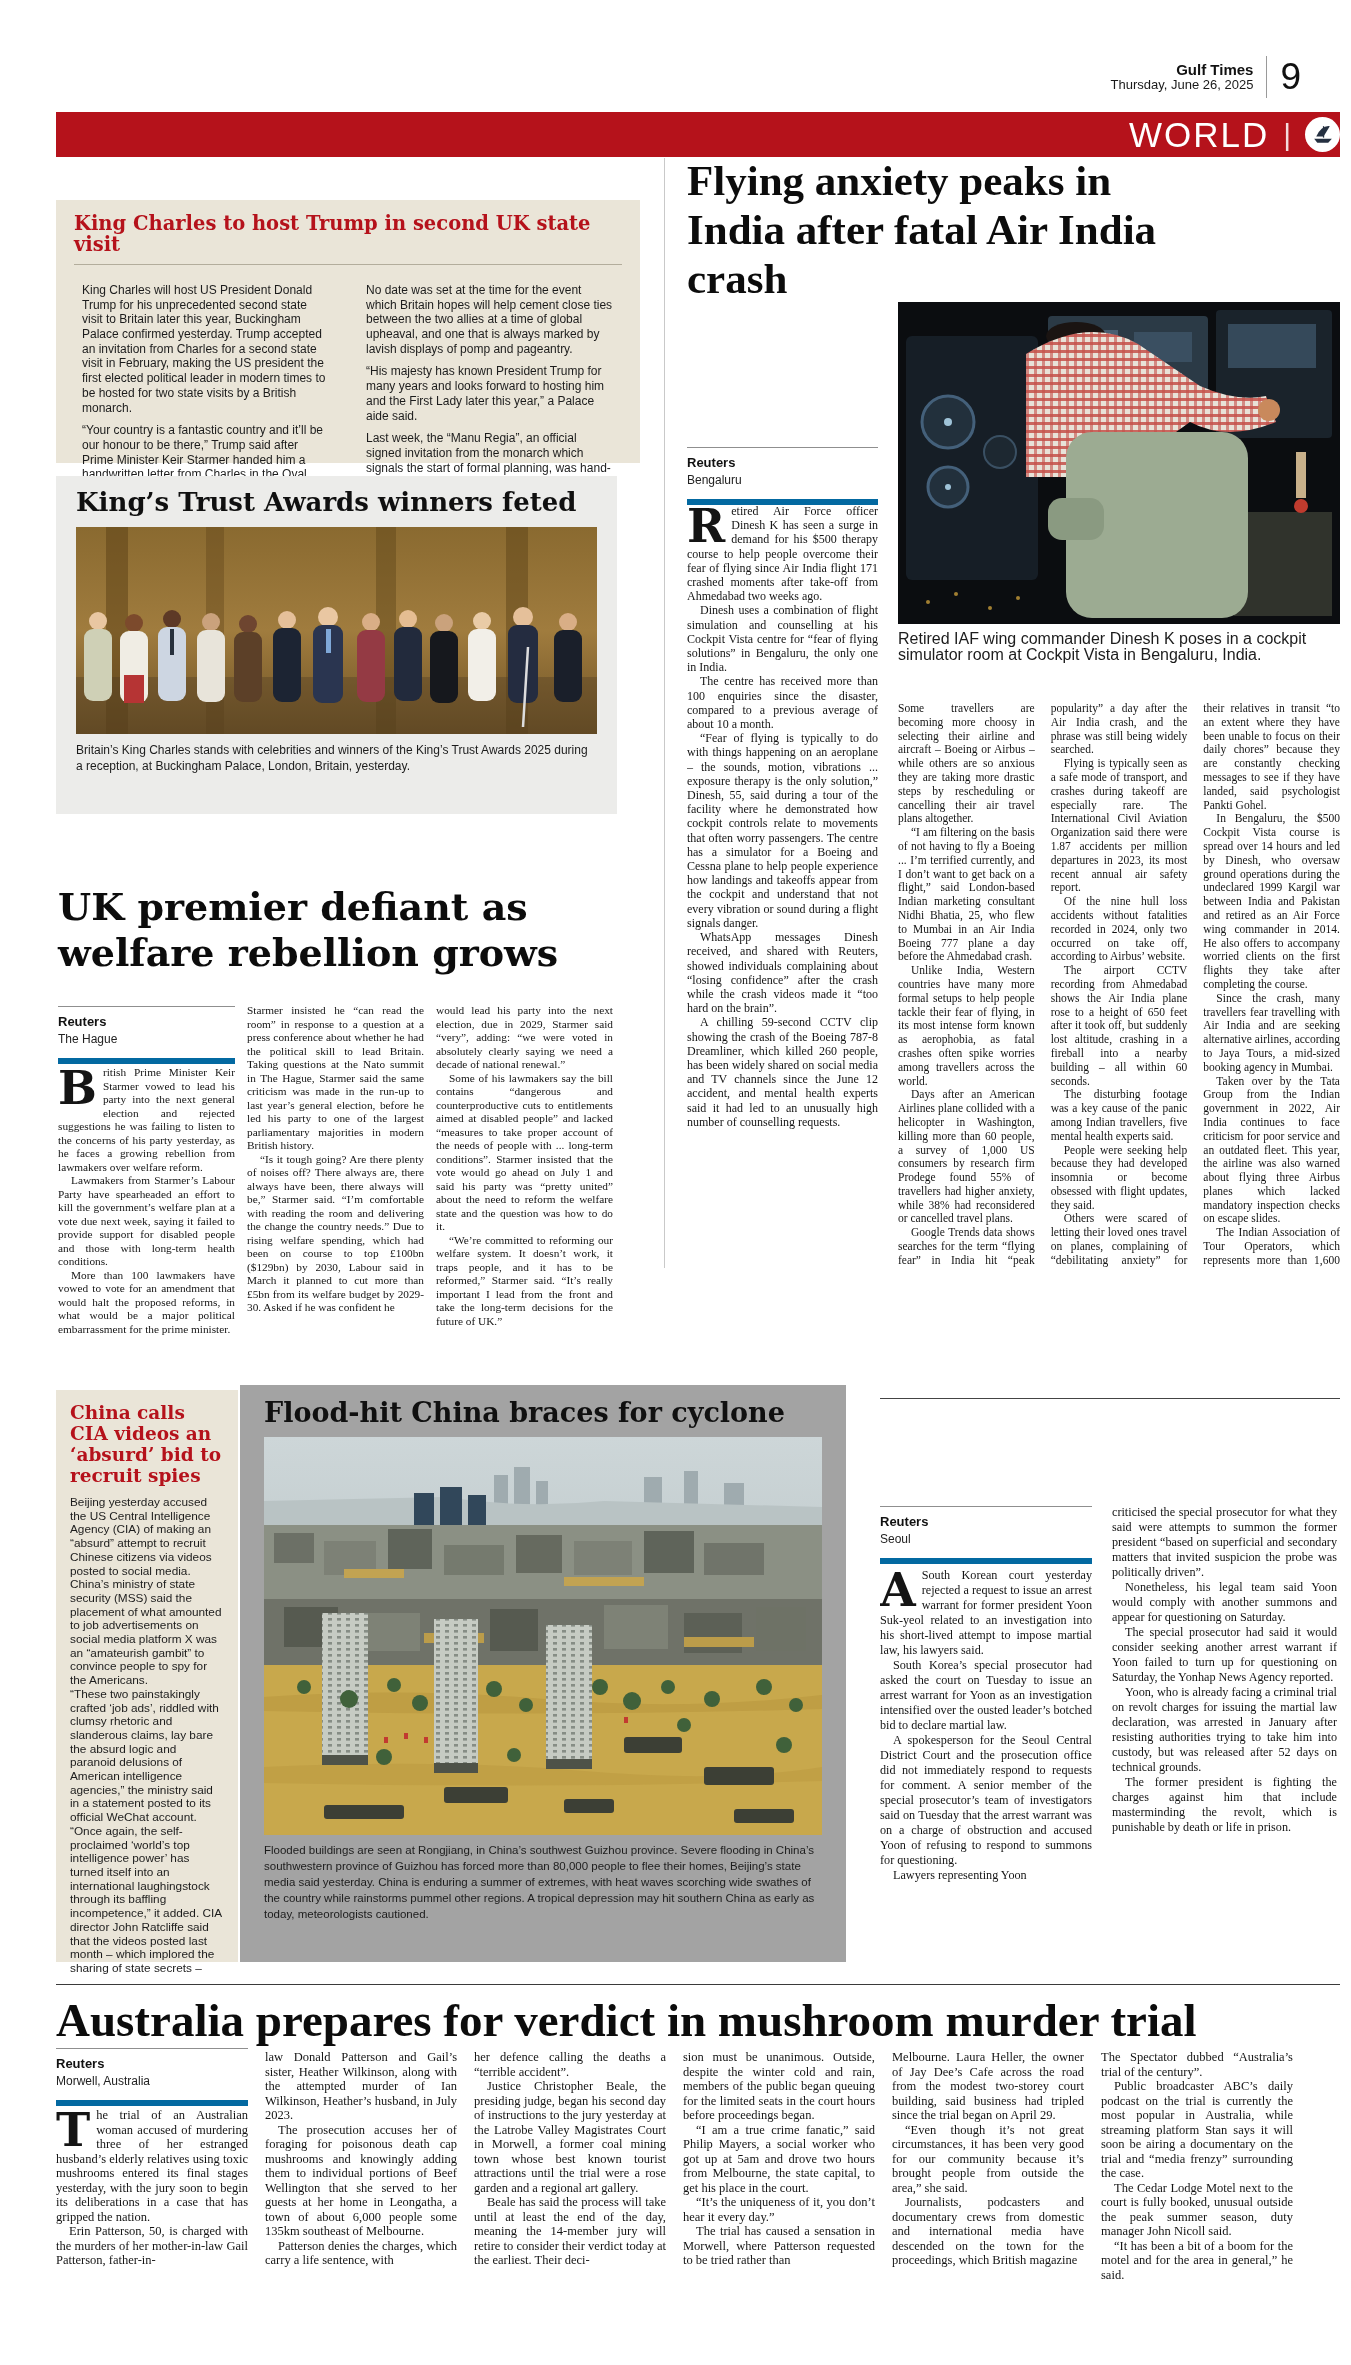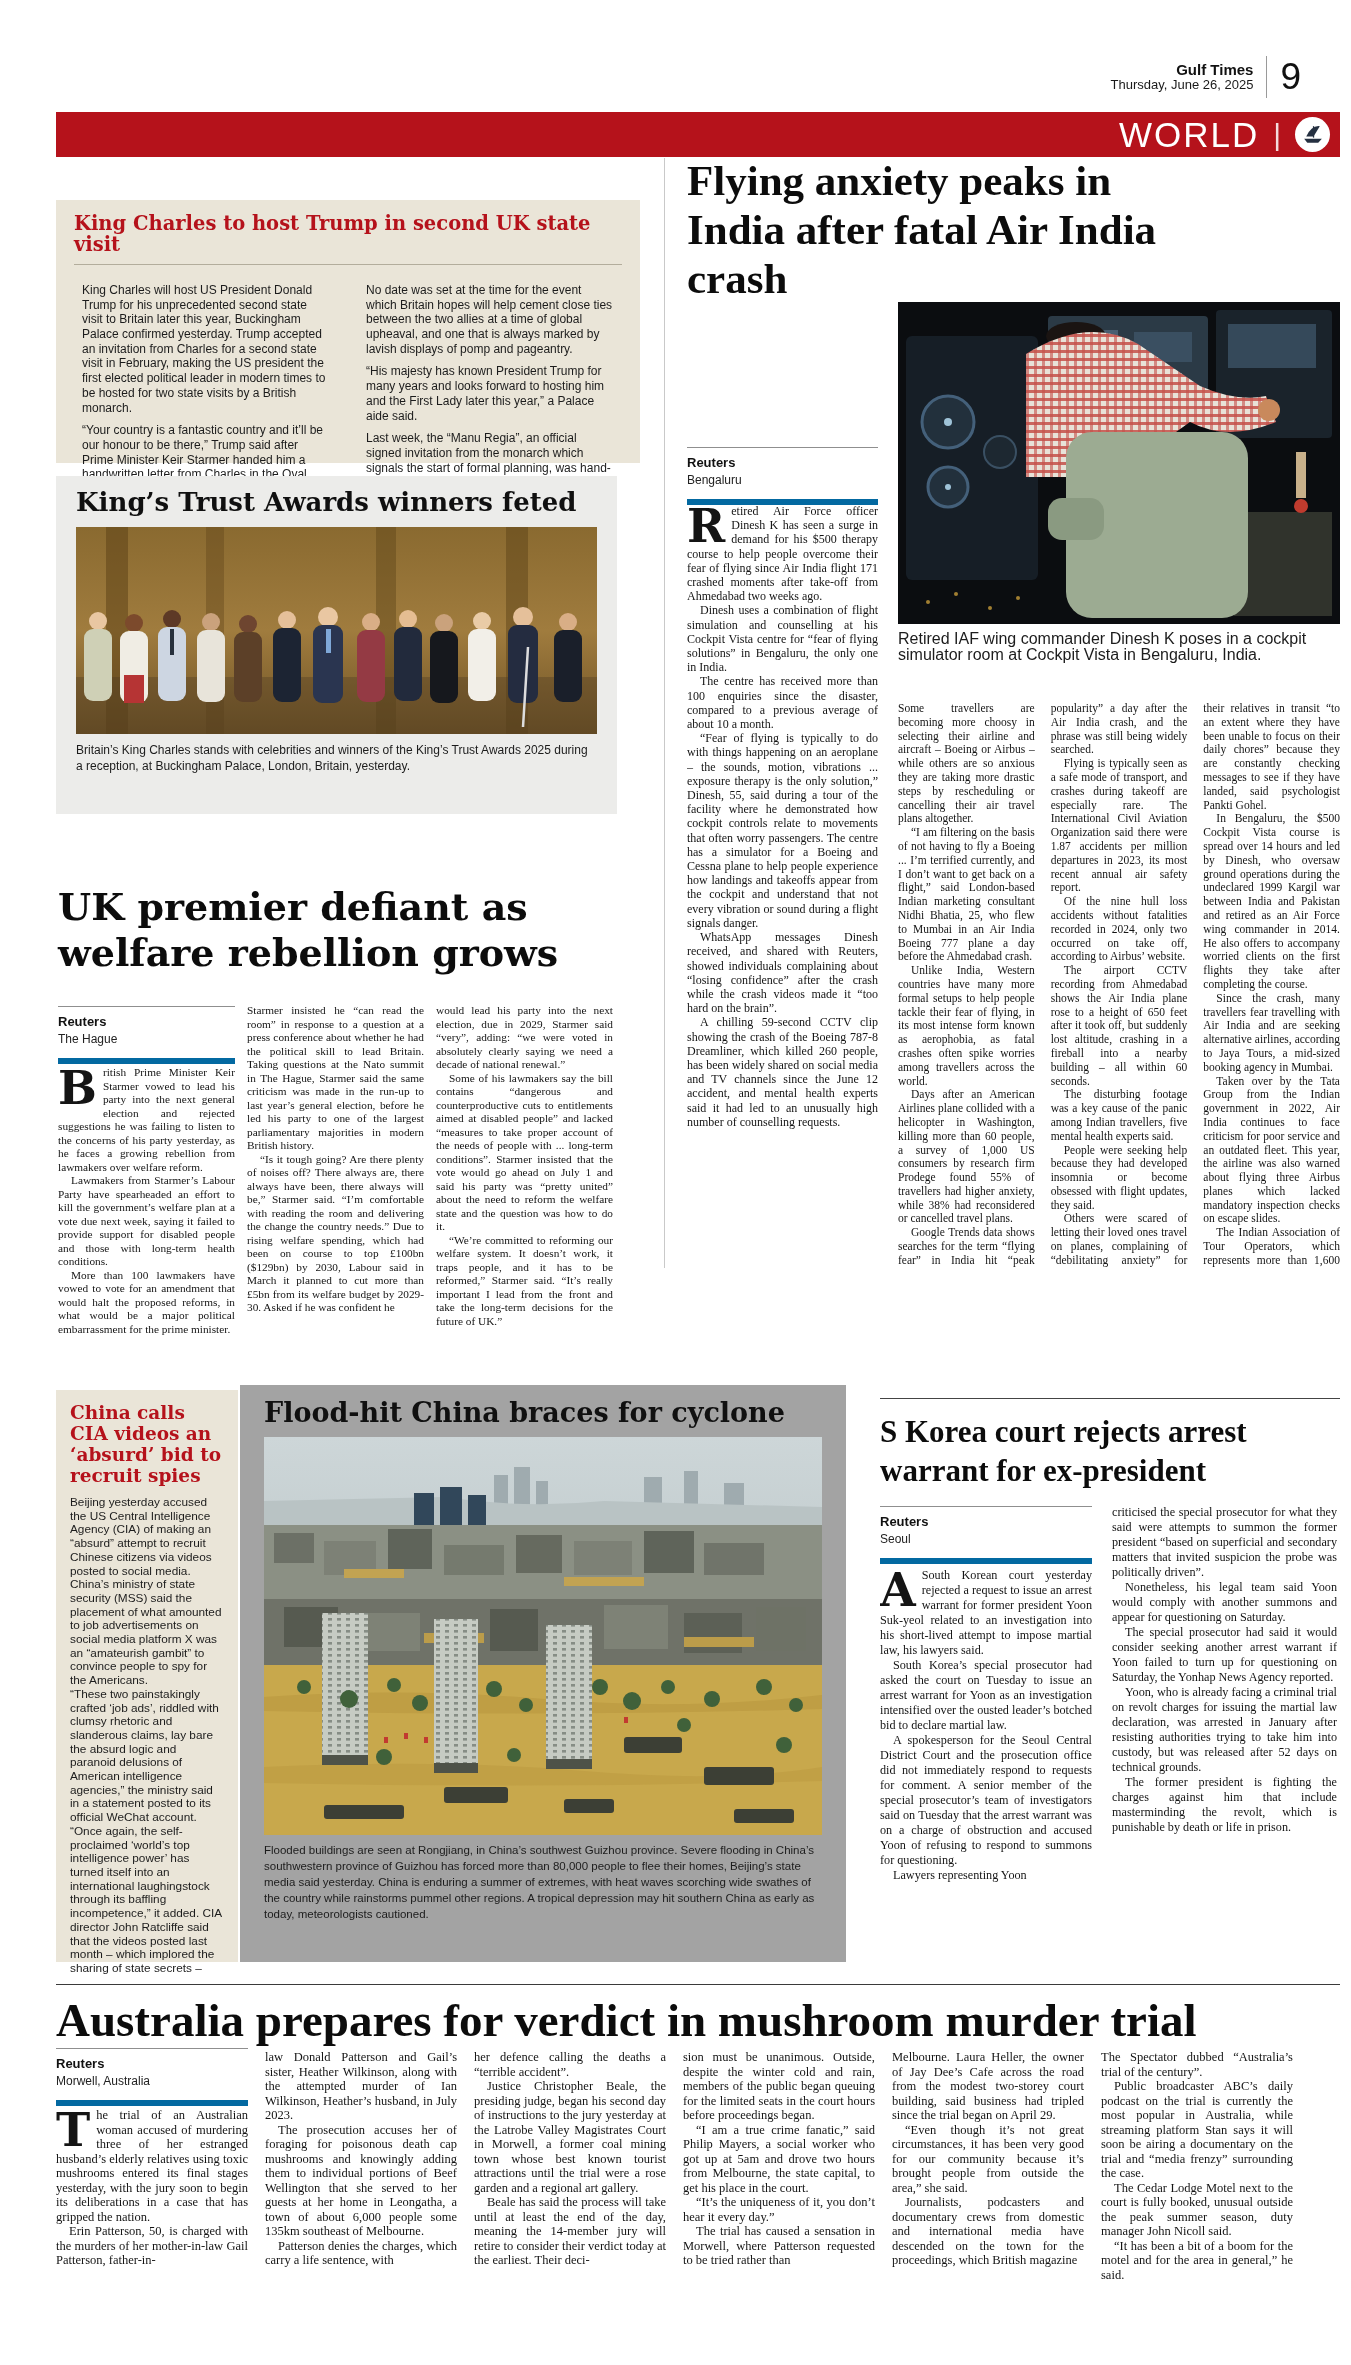--- a/index.html
+++ b/index.html
@@ -9,21 +9,21 @@
 
   
   .masthead{position:absolute;top:56px;right:50px;display:flex;align-items:center;gap:13px}
   .mast-text{text-align:right;line-height:1.15}
   .mast-paper{font-weight:bold;font-size:15px;color:#111}
   .mast-date{font-size:13px;color:#1a1a1a}
   .mast-div{width:1px;height:42px;background:#9a9a9a}
   .mast-page{font-size:37px;color:#111}
 
   
-  .banner{position:absolute;left:56px;top:112px;width:1284px;height:45px;background:#b5121b;display:flex;align-items:center;justify-content:flex-end;gap:14px;padding-right:10px}
+  .banner{position:absolute;left:56px;top:112px;width:1284px;height:45px;background:#b5121b;display:flex;align-items:center;justify-content:flex-end;gap:14px;}
   .banner-title{color:#fff;font-size:35px;font-weight:400;letter-spacing:2px;line-height:1}
   .banner-sep{color:#fff;font-size:30px;font-weight:100;opacity:.85}
   .banner-badge{width:35px;height:35px;border-radius:50%;background:#fff;display:flex;align-items:center;justify-content:center;flex:0 0 auto}
 
   
   .serifbody{font-family:"Liberation Serif",serif;color:#141414;text-align:justify}
   .serifbody p{margin:0}
   .serifbody p + p{text-indent:13px}
   .dropcap > p:first-child::first-letter{float:left;font-family:"DejaVu Serif",serif;font-weight:bold;font-size:46px;line-height:38px;padding:3px 6px 0 0}
   .clip{overflow:hidden}
@@ -404,21 +404,20 @@
         <rect x="120" y="300" width="4" height="6"></rect>
           <rect x="140" y="296" width="4" height="6"></rect>
           <rect x="160" y="300" width="4" height="6"></rect>
           <rect x="360" y="280" width="4" height="6"></rect>
       </g>
     </svg>
     <div class="fl-caption">Flooded buildings are seen at Rongjiang, in China’s southwest Guizhou province. Severe flooding in China’s southwestern province of Guizhou has forced more than 80,000 people to flee their homes, Beijing’s state media said yesterday. China is enduring a summer of extremes, with heat waves scorching wide swathes of the country while rainstorms pummel other regions. A tropical depression may hit southern China as early as today, meteorologists cautioned.</div>
   </div>
 
   <div class="sk-rule"></div>
-  <h1 class="sk-head">S Korea court rejects arrest warrant for ex-president</h1>
   <div class="sk-byline byline">
     <div class="agency">Reuters</div>
     <div class="place">Seoul</div>
   </div>
   <div class="sk-col sk-col1 serifbody dropcap clip">
       <p>A South Korean court yesterday rejected a request to issue an arrest warrant for former president Yoon Suk-yeol related to an investigation into his short-lived attempt to impose martial law, his lawyers said.</p>
       <p>South Korea’s special prosecutor had asked the court on Tuesday to issue an arrest warrant for Yoon as an investigation intensified over the ousted leader’s botched bid to declare martial law.</p>
       <p>A spokesperson for the Seoul Central District Court and the prosecution office did not immediately respond to requests for comment. A senior member of the special prosecutor’s team of investigators said on Tuesday that the arrest warrant was on a charge of obstruction and accused Yoon of refusing to respond to summons for questioning.</p>
       <p>Lawyers representing Yoon</p>
     </div>

